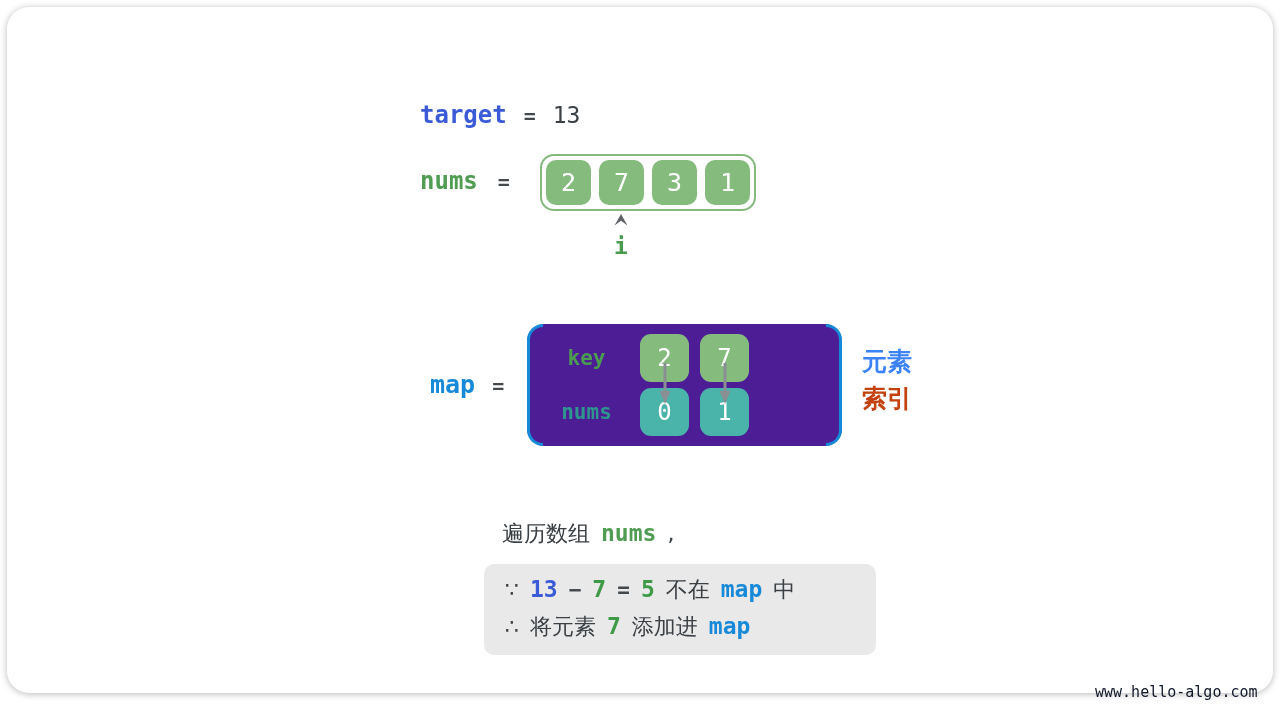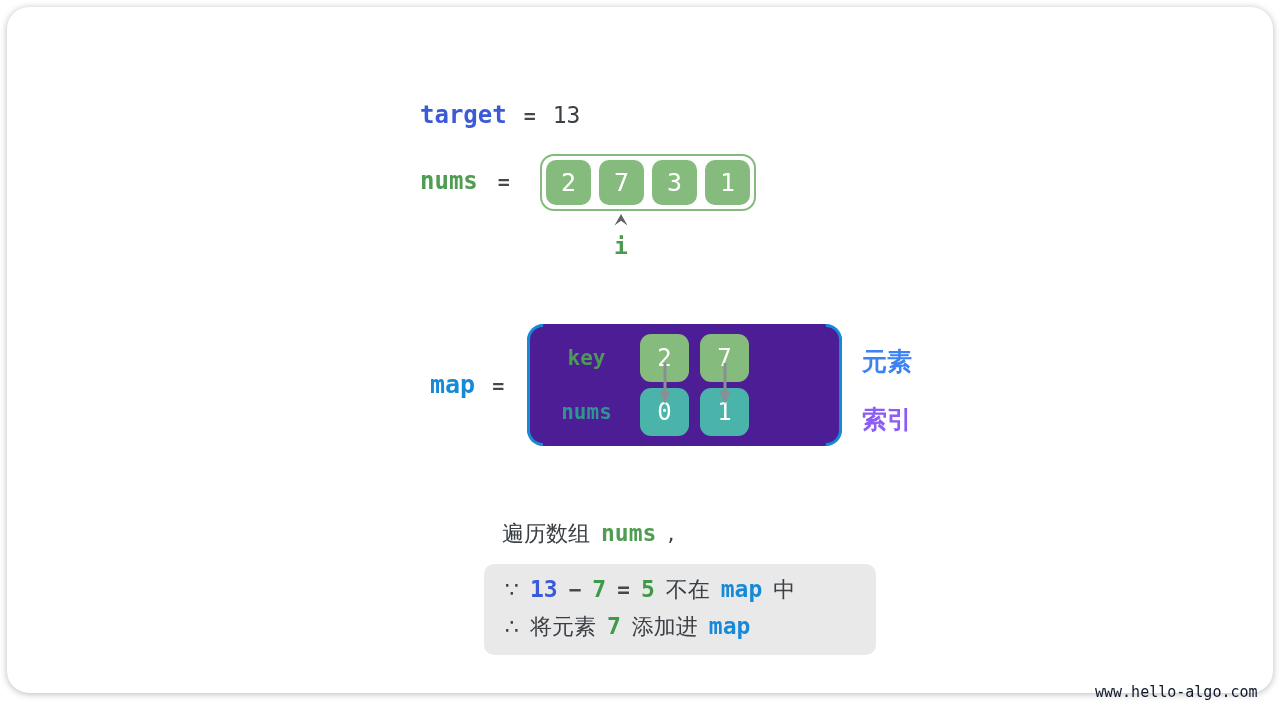--- a/index.html
+++ b/index.html
@@ -46,21 +46,21 @@
   .row-label.value { color:#2e968e; }
   .kcell, .vcell { width:49px; height:48px; border-radius:11px; color:#fff;
                    font-family:"DejaVu Sans Mono", monospace; font-size:24px; font-weight:500;
                    display:flex; align-items:center; justify-content:center; position:relative; }
   .kcell { background:#86bb7e; }
   .vcell { background:#4ab4aa; }
   .dn-arrow { position:absolute; left:50%; margin-left:-6px; top:-25px; width:12px; height:42px; z-index:2; }
 
   .side-label { position:absolute; left:855px; font-size:25px; font-weight:bold; }
   .side-label.el  { top:338px; color:#3b82f6; }
-  .side-label.idx { top:396px; color:#8b5cf6; }
+  .side-label.idx { top:375px; color:#c2410c; }
 
   
   .caption { position:absolute; left:495px; top:512px; display:flex; gap:11px; align-items:baseline;
              color:#3b4045; font-size:22px; }
   .code-green { color:#4f9c52; font-weight:bold; font-size:23px; }
   .code-cyan  { color:#1689d8; font-weight:bold; font-size:23px; }
   .num-blue   { color:#3a5ad8; font-weight:bold; font-size:23px; }
   .num-green  { color:#3f9a47; font-weight:bold; font-size:23px; }
 
   .note-box { position:absolute; left:477px; top:557px; width:392px; height:91px;

